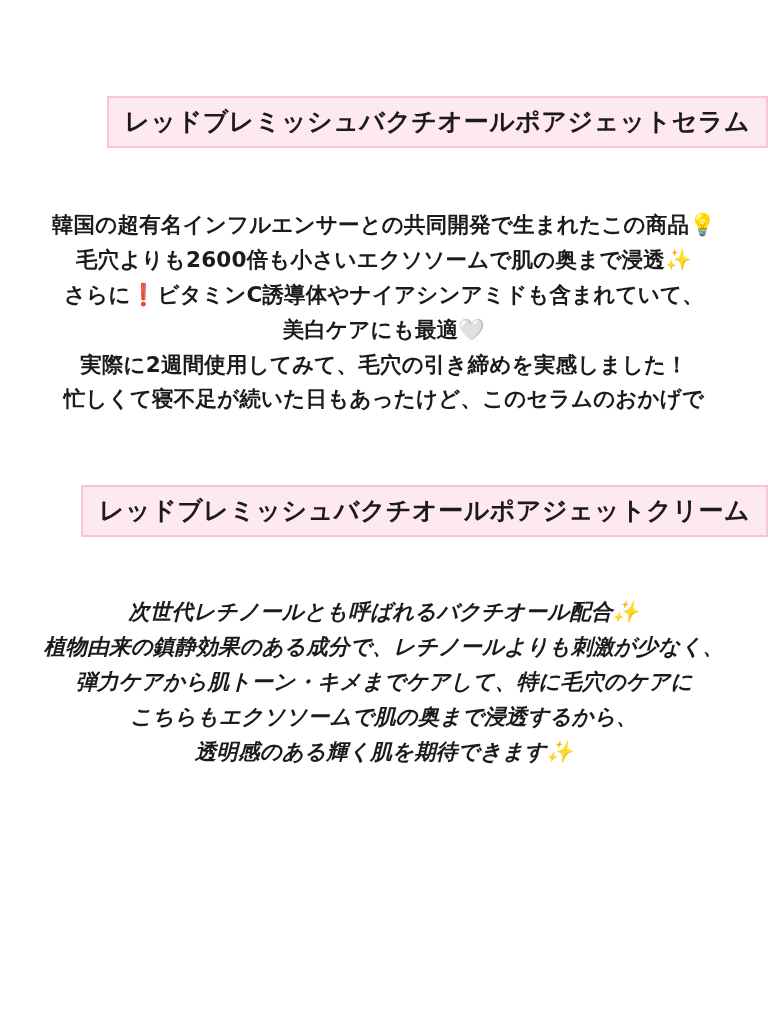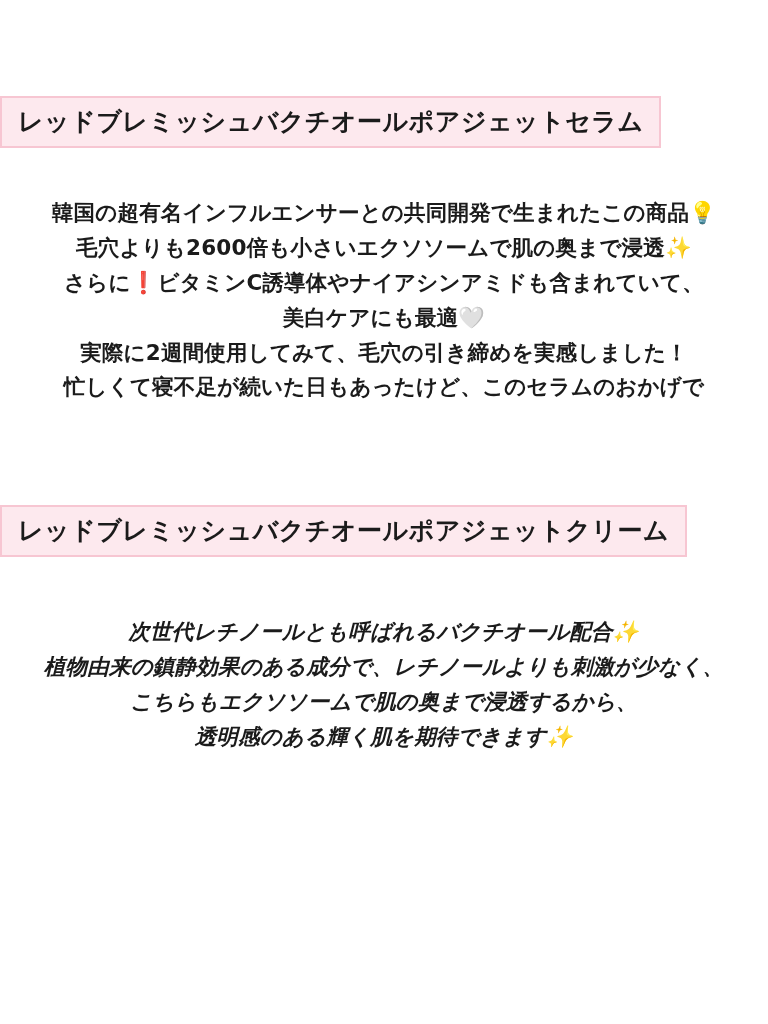--- a/index.html
+++ b/index.html
@@ -19,21 +19,21 @@
     height: 1024px;
     position: relative;
     box-sizing: border-box;
     padding: 0;
   }
   .section {
     width: 100%;
   }
   .heading-wrap {
     display: flex;
-    justify-content: flex-start;
+    justify-content: flex-end;
     font-family: Liberation Serif, serif;
   }
   .heading {
     display: inline-block;
     background: #fde9ee;
     border: 2px solid #f7c6d2;
     color: #1b1b1b;
     font-weight: 700;
     font-size: 25px;
     line-height: 1.25;
@@ -52,24 +52,24 @@
     padding: 0 8px;
   }
   .body-text .line {
     display: block;
     white-space: nowrap;
   }
   #section-serum .heading-wrap {
     margin-top: 96px;
   }
   #section-serum .body-text {
-    margin-top: 48px;
+    margin-top: 60px;
   }
   #section-cream .heading-wrap {
-    margin-top: 100px;
+    margin-top: 68px;
   }
   #section-cream .body-text {
     margin-top: 58px;
     font-style: italic;
   }
 </style>
 </head>
 <body>
 
 <div class="page">
@@ -88,18 +88,19 @@
     </div>
   </div>
 
   <div class="section" id="section-cream">
     <div class="heading-wrap">
       <div class="heading">レッドブレミッシュバクチオールポアジェットクリーム</div>
     </div>
     <div class="body-text">
       <span class="line">次世代レチノールとも呼ばれるバクチオール配合✨</span>
       <span class="line">植物由来の鎮静効果のある成分で、レチノールよりも刺激が少なく、</span>
+      <span class="line">弾力ケアから肌トーン・キメまでケアして、特に毛穴のケアに</span>
       <span class="line">こちらもエクソソームで肌の奥まで浸透するから、</span>
       <span class="line">透明感のある輝く肌を期待できます✨</span>
     </div>
   </div>
 
 </div>
 
 </body></html>

